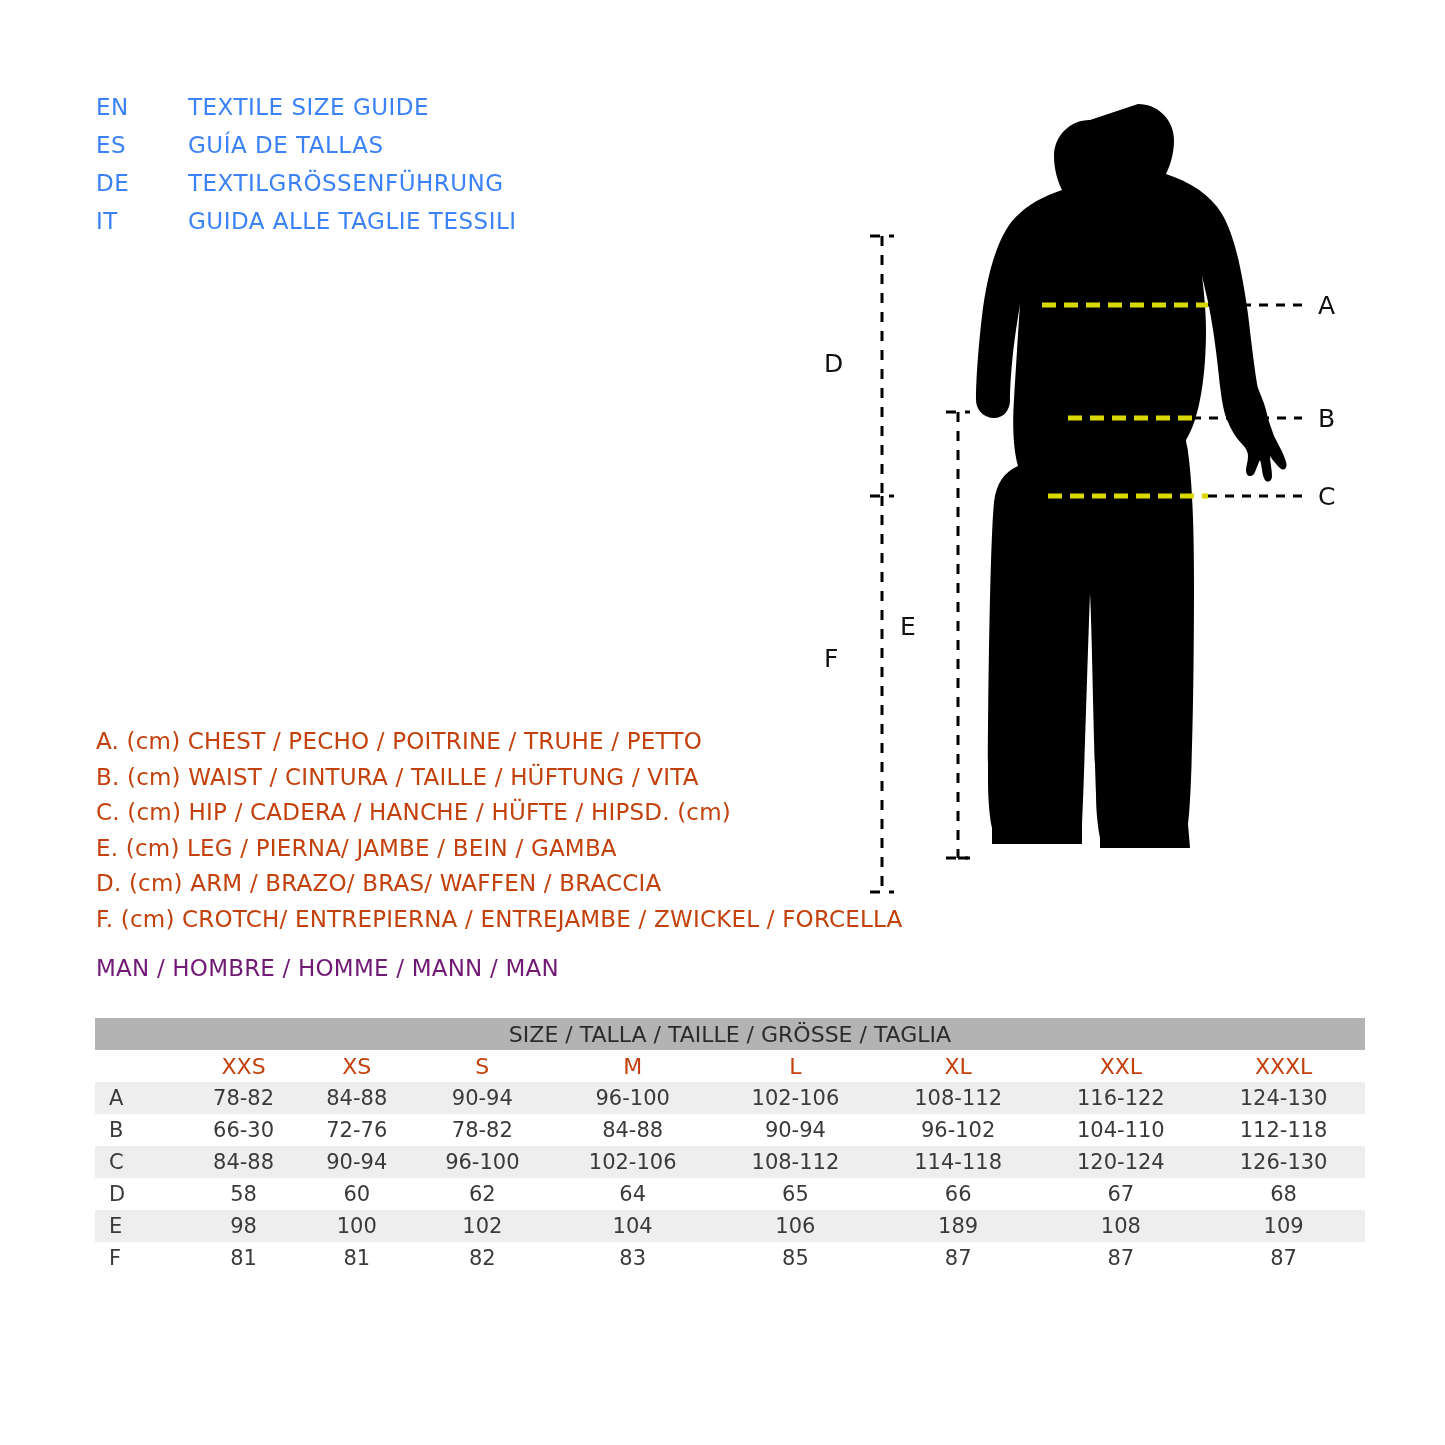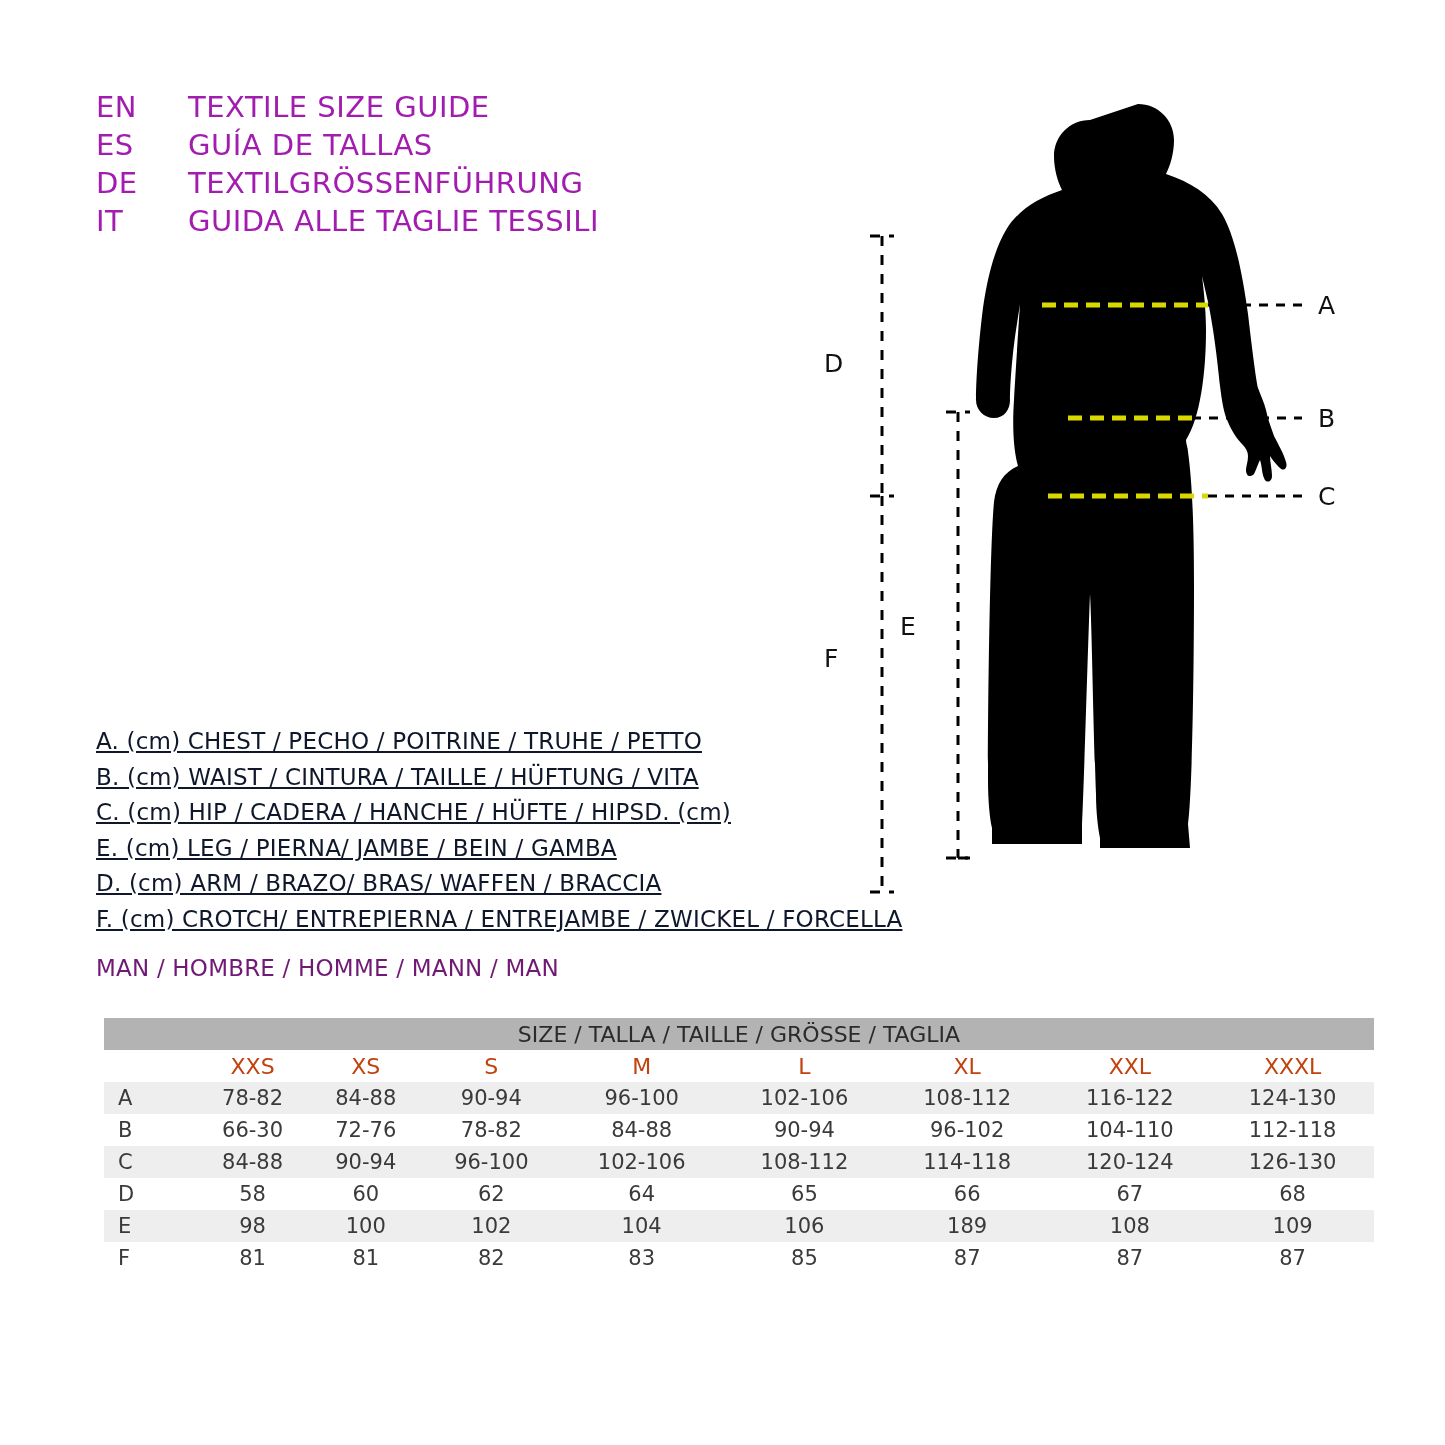--- a/index.html
+++ b/index.html
@@ -19,45 +19,44 @@
   
   .titles {
     position: absolute;
     left: 96px;
     top: 88px;
     width: 620px;
   }
   .title-row {
     display: flex;
     align-items: baseline;
-    font-size: 29px;
+    font-size: 23px;
     letter-spacing: 0.5px;
     line-height: 38px;
-    color: #a21caf;
+    color: #3b82f6;
   }
   .title-lang {
     width: 92px;
     flex: 0 0 92px;
   }
   .title-text { flex: 1 1 auto; }
 
   
   .legend {
     position: absolute;
     left: 96px;
     top: 724px;
     width: 790px;
   }
   .legend-row {
     font-size: 23px;
     line-height: 35.5px;
-    color: #0f172a;
+    color: #c2410c;
     letter-spacing: 0.2px;
     white-space: nowrap;
-    text-decoration: underline;
   }
   .legend-gender {
     position: absolute;
     left: 96px;
     top: 955px;
     font-size: 23px;
     letter-spacing: 0.2px;
     color: #701a75;
   }
 
@@ -67,21 +66,21 @@
     left: 840px;
     top: 60px;
     width: 560px;
     height: 900px;
   }
   .figure-area svg { display: block; }
 
   
   .table-wrap {
     position: absolute;
-    left: 104px;
+    left: 95px;
     top: 1018px;
     width: 1270px;
   }
   table.size-table {
     border-collapse: collapse;
     width: 100%;
     font-size: 21px;
     color: #3a3a3a;
   }
   table.size-table td, table.size-table th {

